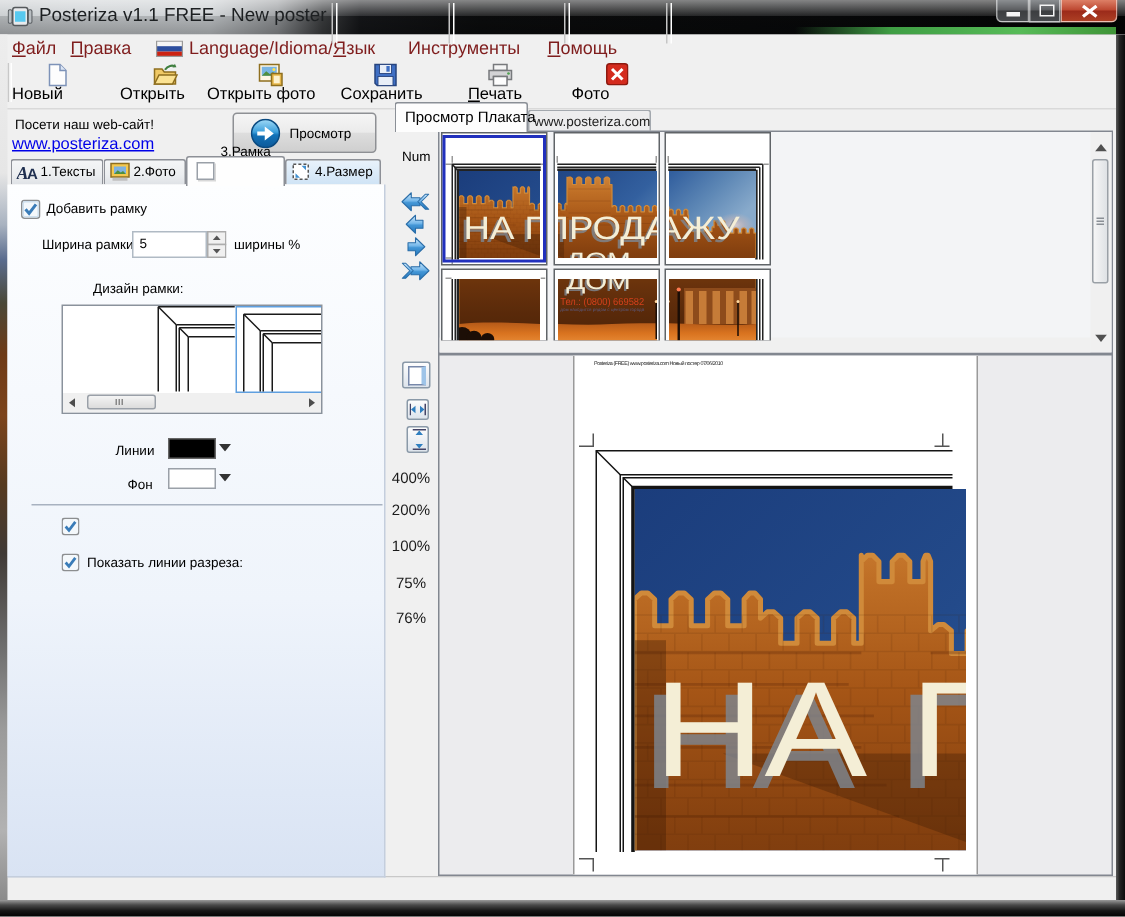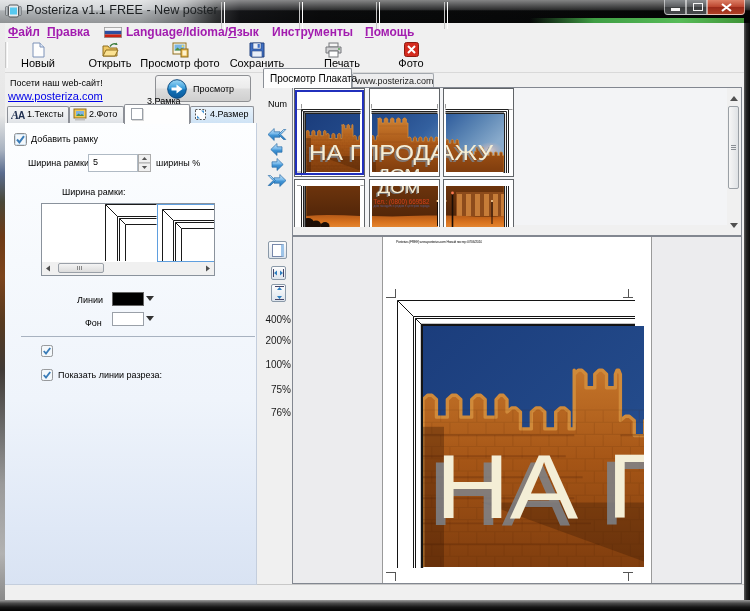--- a/index.html
+++ b/index.html
@@ -5,28 +5,28 @@
  font-family:"Liberation Sans",sans-serif;font-size:9px;color:#000;}
 .a{position:absolute;}
 #w{position:absolute;left:0;top:0;width:750px;height:554px;}
 .tb{height:23px;left:0;top:0;width:750px;
  background:linear-gradient(to right,#c6cacd 0,#cbcfd2 60px,#c9cdd0 140px,#94979a 185px,#3e4042 215px,#16171a 240px,#0c0d0e 320px,#08090a 560px,#040404 750px);}
 .tbshine{left:0;top:0;width:750px;height:23px;
  background:linear-gradient(to bottom,rgba(255,255,255,.5),rgba(255,255,255,.12) 45%,rgba(0,0,0,.12) 46%,rgba(0,0,0,.28));}
 .ttl{left:26px;top:3px;font-size:12.6px;color:#1d2022;}
 .wbtn{top:0;height:15px;box-sizing:border-box;border:1px solid rgba(250,250,250,.55);border-top:none;}
 .menu{left:0;top:23px;width:750px;height:17px;background:#f0f0f0;}
-.mi{top:2px;color:#a21caf;font-size:12px;font-weight:bold;}
+.mi{top:2px;color:#7f1d1d;font-size:12px;}
 .tool{left:0;top:40px;width:750px;height:32px;background:#f0f0f0;border-bottom:1px solid #d9d9d9;}
-.tbt{top:57px;text-align:center;color:#000;font-size:11px;}
+.tbt{top:57px;text-align:left;color:#000;font-size:11px;}
 .sep{top:2px;width:2px;height:27px;border-left:1px solid #c5c5c5;border-right:1px solid #fff;}
 .lnk{color:#0000e8;text-decoration:underline;font-size:11px;}
 .tab{box-sizing:border-box;border:1px solid #8d9097;border-bottom:none;border-radius:2px 2px 0 0;
  background:linear-gradient(#f4f5f6,#eceef0 60%,#dfe2e6);}
-.pct{color:#1a1a1a;width:34px;text-align:right;font-size:10px;}
+.pct{color:#1a1a1a;width:34px;text-align:center;font-size:10px;}
 svg{display:block;}
 .tile{background:#fff;box-shadow:0 0 0 1px #606468;}
 </style></head><body>
 <div id="w">
 
 <div class="a tb"></div>
     <div class="a tbshine"></div>
 <div class="a" style="left:530px;top:18px;width:214px;height:5px;background:linear-gradient(to right,rgba(70,160,70,0),#3f9e44 30%,#57bb58 70%,#3f9437)"></div>
 <svg class="a" style="left:5px;top:4px" width="17" height="15" viewBox="0 0 17 15">
  <rect x="0.5" y="2.5" width="2.5" height="9" rx="1" fill="#b9bec2" stroke="#5a5f63" stroke-width=".7"></rect>
@@ -79,21 +79,21 @@
     </svg>
 <div class="a tbt" style="left:80px;width:60px">Открыть</div>
 <svg class="a" style="left:172px;top:42px" width="17" height="16" viewBox="0 0 17 16">
  <rect x="1" y="1" width="13" height="11" fill="#fdf6e3" stroke="#8f6f1f"></rect>
  <rect x="2.5" y="2.5" width="10" height="6" fill="#79b5e3"></rect>
       <path d="M2.5 8.5l3-3 2.5 2 2-1.5 2.5 2.5z" fill="#4f8f3f"></path>
  <circle cx="10.6" cy="4.3" r="1" fill="#ffe34d"></circle>
  <rect x="9" y="7" width="7" height="8" fill="#e8b84b" stroke="#8f6f1f"></rect>
       <rect x="10.5" y="8.5" width="4" height="5" fill="#fdf2cf"></rect>
     </svg>
-<div class="a tbt" style="left:138px;width:84px">Просмотр фото</div>
+<div class="a tbt" style="left:138px;width:84px">Открыть фото</div>
 <svg class="a" style="left:249px;top:42px" width="16" height="16" viewBox="0 0 16 16">
  <path d="M1 1h14v14H2.5L1 13.5z" fill="#3f6fc4" stroke="#27447e"></path>
  <rect x="4" y="1" width="8" height="6" fill="#e8eef8" stroke="#27447e" stroke-width=".6"></rect>
  <rect x="8.6" y="2" width="2.2" height="3.8" fill="#3f6fc4"></rect>
  <rect x="3" y="9" width="10" height="6" fill="#e8eef8" stroke="#27447e" stroke-width=".6"></rect>
     </svg>
 <div class="a tbt" style="left:227px;width:60px">Сохранить</div>
 <svg class="a" style="left:325px;top:42px" width="17" height="16" viewBox="0 0 17 16">
  <rect x="4" y="1" width="9" height="4" fill="#f5f5f5" stroke="#77797c"></rect>
  <path d="M1 5h15v6h-3v-2H4v2H1z" fill="#d3d3d5" stroke="#77797c"></path>
@@ -164,21 +164,21 @@
     </div>
 <div class="a" style="left:138px;top:154px;width:13px;height:18px;z-index:3">
  <svg width="13" height="18" viewBox="0 0 13 18">
         <rect x=".5" y=".5" width="12" height="8.5" fill="#f0f0f0" stroke="#acacac"></rect>
         <rect x=".5" y="9" width="12" height="8.5" fill="#f0f0f0" stroke="#acacac"></rect>
         <path d="M6.5 3l2.6 3H3.9z" fill="#555"></path>
         <path d="M6.5 15l2.6-3H3.9z" fill="#555"></path>
       </svg>
     </div>
 <div class="a" style="left:156px;top:158px;z-index:3">ширины  %</div>
-<div class="a" style="left:62px;top:187px;z-index:3">Ширина рамки:</div>
+<div class="a" style="left:62px;top:187px;z-index:3">Дизайн рамки:</div>
 
 <div class="a" style="left:41px;top:203px;width:174px;height:73px;box-sizing:border-box;border:1px solid #8a929c;background:#fff;z-index:3;overflow:hidden">
  <svg class="a" style="left:0;top:0" width="173" height="58" viewBox="0 0 173 58">
   <g stroke="#1a1a1a" fill="none" stroke-width="1">
    <path d="M63.5 0.5 L63.5 57 M63.5 0.5 L114.5 0.5"></path>
    <path d="M75.5 12.5 L75.5 57 M75.5 12.5 L114.5 12.5 M77.5 14.5 L77.5 57 M77.5 14.5 L114.5 14.5"></path>
    <path d="M83.5 20.5 L83.5 57 M83.5 20.5 L114.5 20.5"></path>
    <path d="M63.5 0.5 L75.5 12.5 M77.5 14.5 L83.5 20.5"></path>
   </g>
   <rect x="115.5" y="0.5" width="57" height="57" fill="#fff" stroke="#5f9fdf"></rect>

